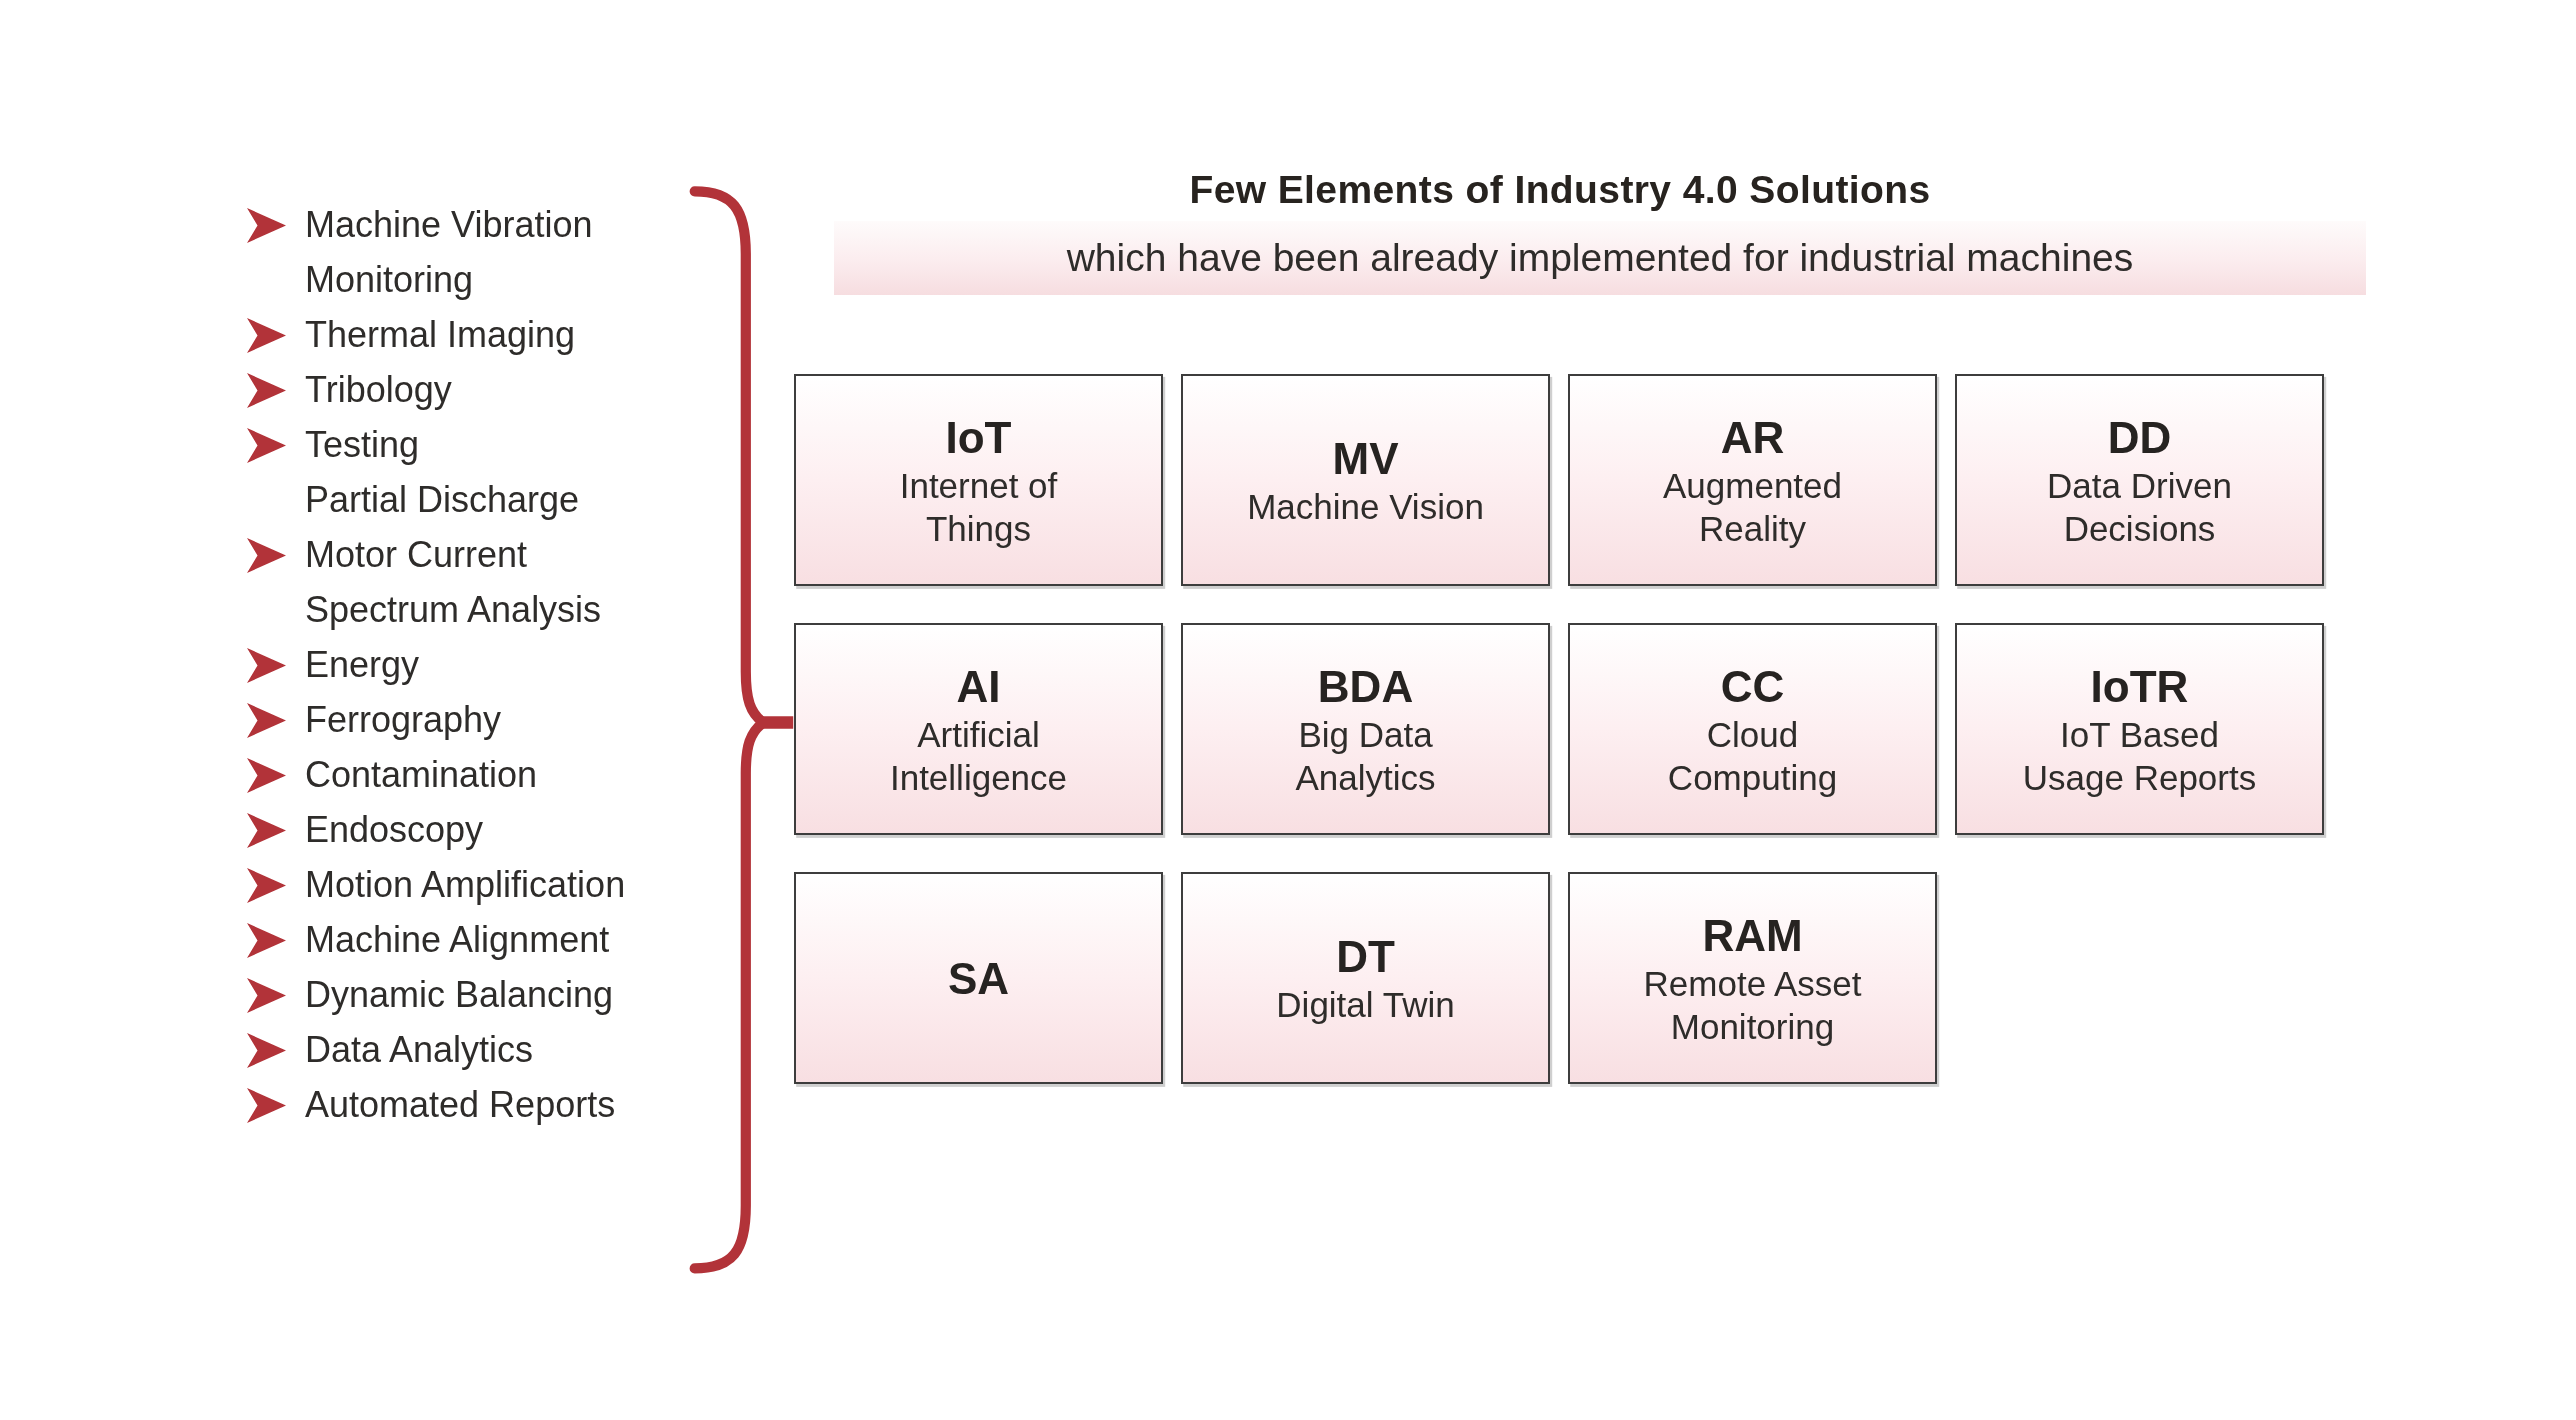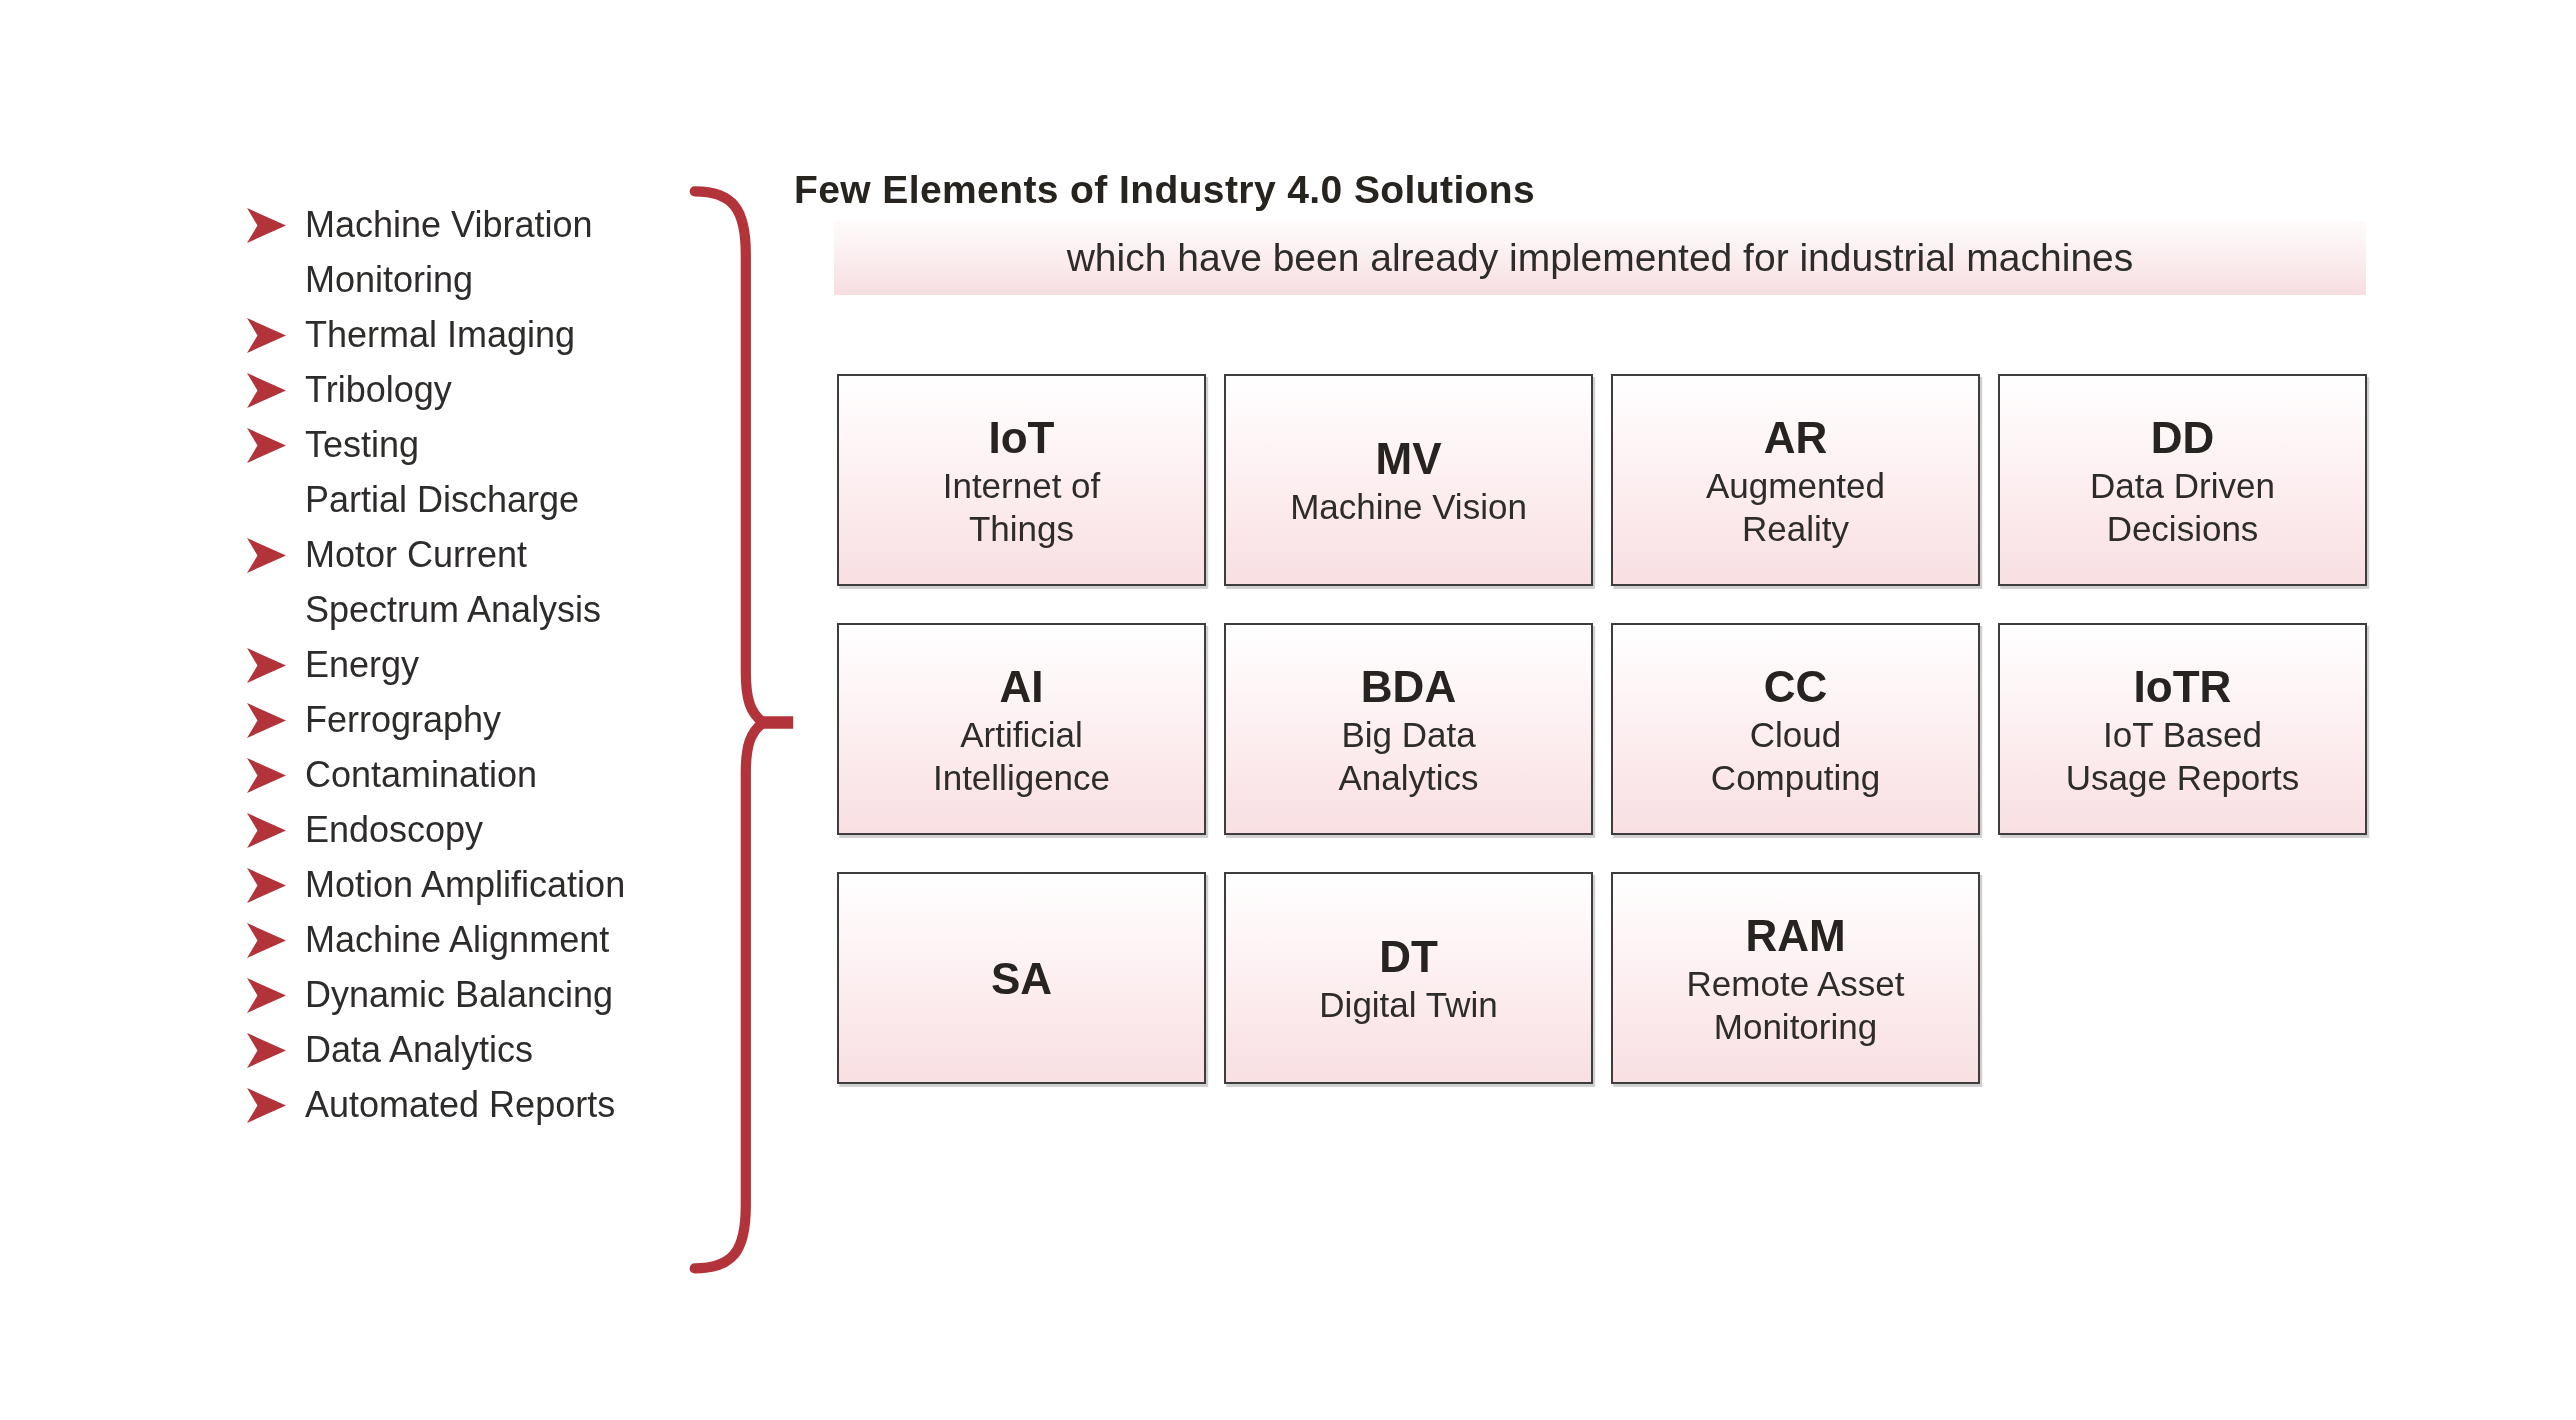--- a/index.html
+++ b/index.html
@@ -26,33 +26,33 @@
     clip-path:polygon(0 0, 100% 50%, 0 100%, 27% 50%);
   }
   .item-text span{display:block;}
 
   
   .brace-svg{position:absolute;left:0;top:0;pointer-events:none;}
 
   
   .header-title{
     position:absolute;left:794px;top:168px;width:1532px;
-    text-align:left;font-size:39px;font-weight:bold;color:#27231f;
+    text-align:center;font-size:39px;font-weight:bold;color:#27231f;
     letter-spacing:0.4px;
   }
   .subtitle-band{
     position:absolute;left:794px;top:221px;width:1532px;height:74px;
     background:linear-gradient(180deg,#fefbfb 0%,#fbecee 55%,#f6dde0 100%);
     display:flex;align-items:center;justify-content:center;
     font-size:39px;color:var(--ink);margin-left:40px;
   }
 
   
   .grid{
-    position:absolute;left:837px;top:374px;
+    position:absolute;left:794px;top:374px;
     display:grid;grid-template-columns:repeat(4,369px);
     column-gap:18px;row-gap:37px;
   }
   .card{
     box-sizing:border-box;width:369px;height:212px;
     border:2.2px solid var(--border);
     background:linear-gradient(180deg,#ffffff 0%,#fdeff1 50%,#f8dfe2 100%);
     box-shadow:2.2px 2.9px 0 rgba(95,95,95,0.30);
     display:flex;flex-direction:column;align-items:center;justify-content:center;
     text-align:center;padding:0 13px;

